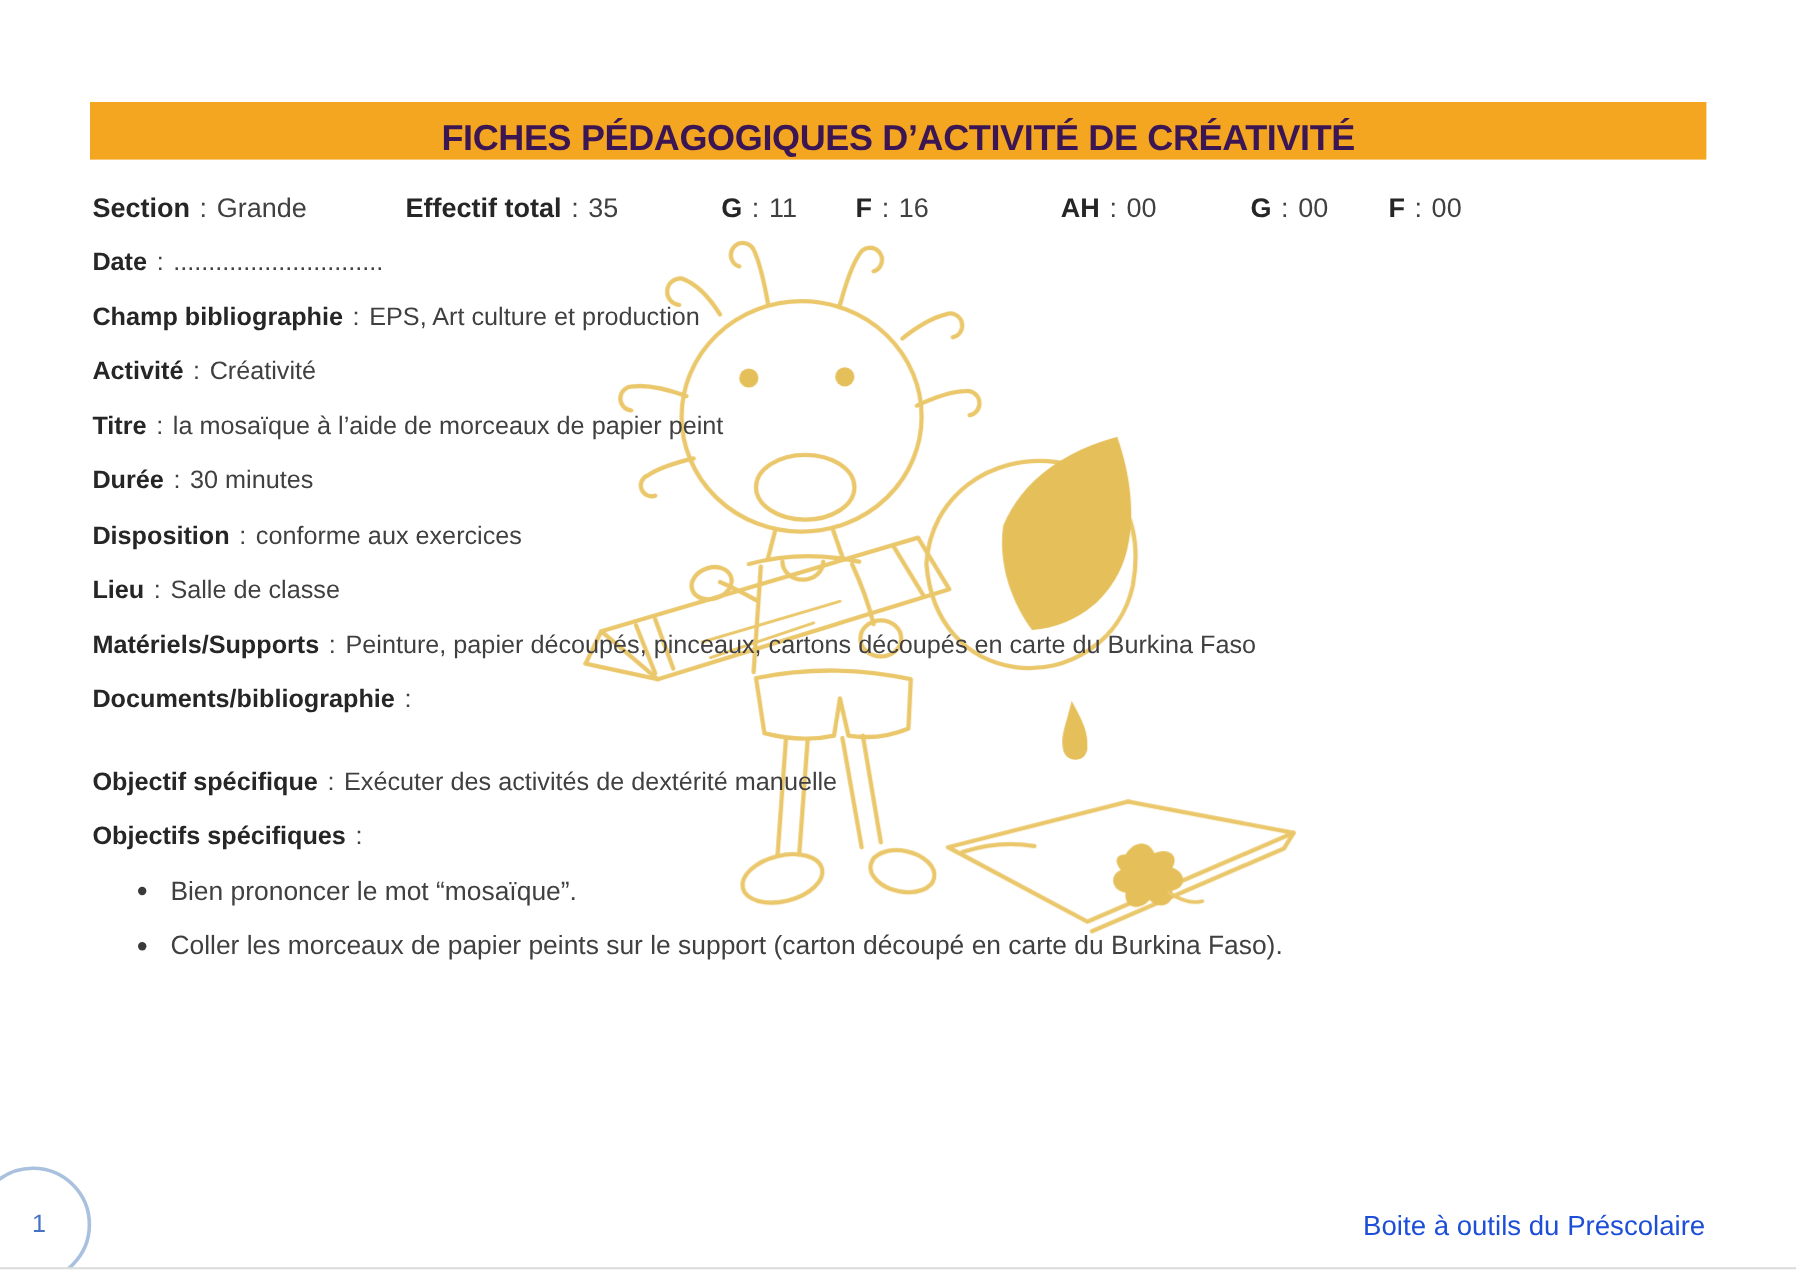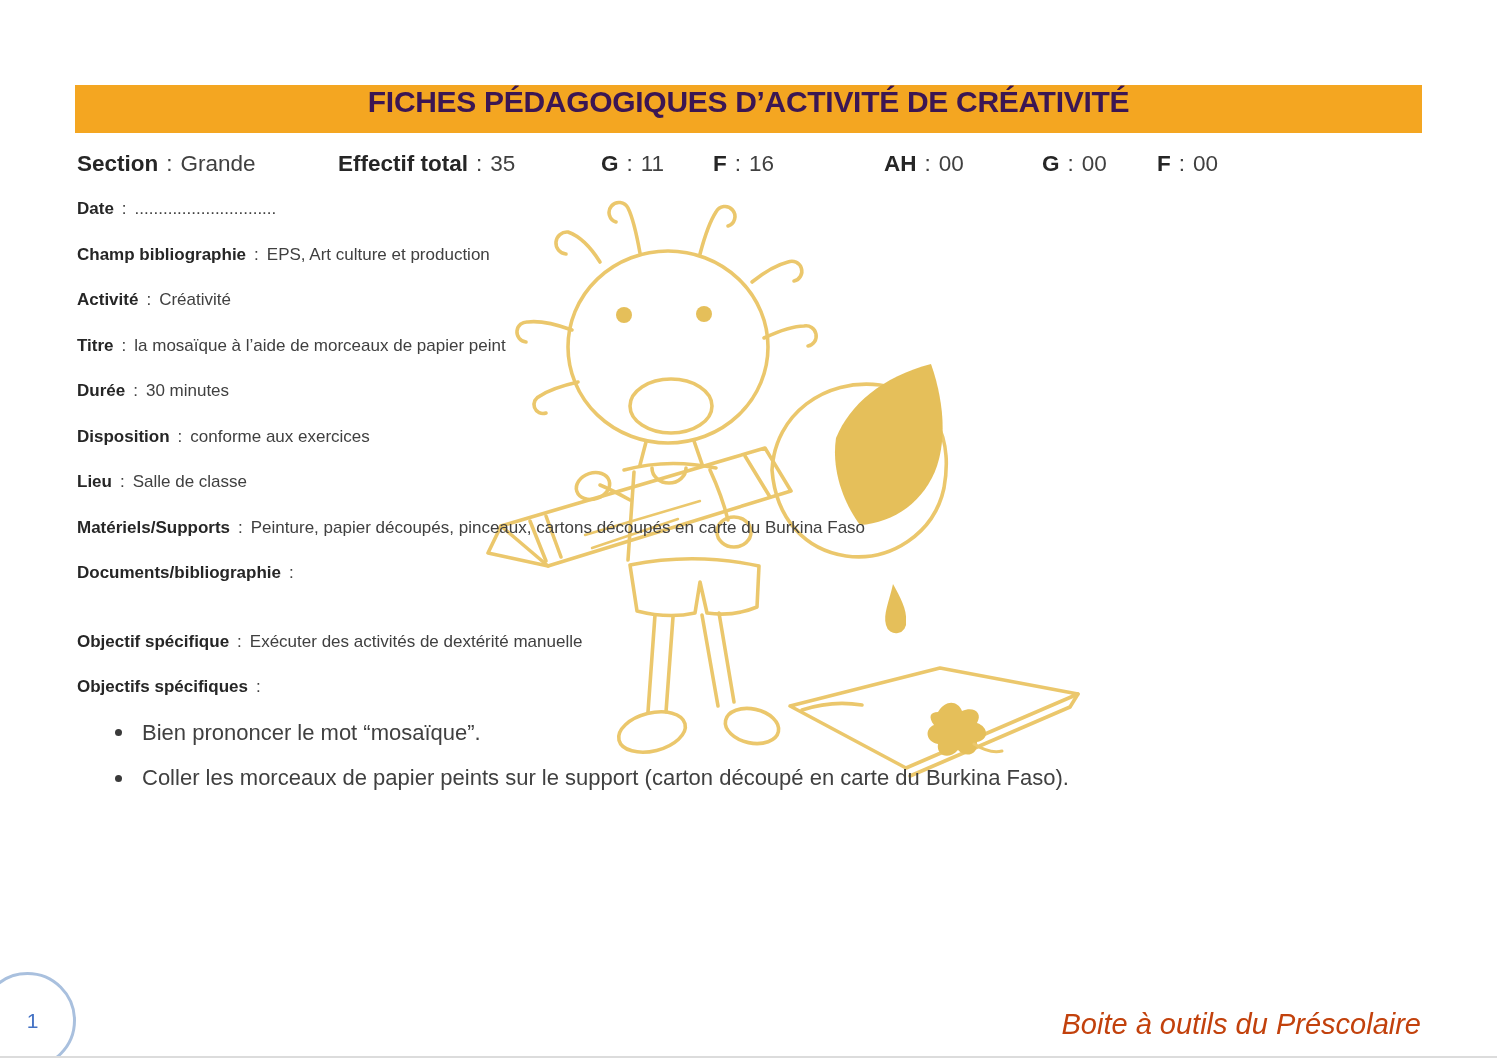--- a/index.html
+++ b/index.html
@@ -13,33 +13,33 @@
     overflow:hidden;
     border-bottom:2px solid #dcdcdc;
   }
   .illustration {
     position:absolute; left:0; top:0; width:1497px; height:1058px;
     z-index:0; pointer-events:none;
   }
   .banner {
     position:absolute; left:75px; top:85px; width:1347px; height:48px;
     background:#F4A621;
-    display:flex; align-items:flex-start; justify-content:center;
+    display:flex; align-items:flex-end; justify-content:center;
     z-index:2;
   }
   .banner .title {
     color:#3B1653; font-size:30px; font-weight:800; letter-spacing:-0.3px;
     white-space:nowrap;
   }
   .content {
-    position:absolute; left:77px; top:141px; width:1350px; z-index:2;
+    position:absolute; left:77px; top:151px; width:1350px; z-index:2;
   }
   .line {
     height:45.5px; display:flex; align-items:center;
-    font-size:17px; color:#404040; white-space:nowrap;
+    font-size:21px; color:#404040; white-space:nowrap;
   }
   .line b { color:#262626; font-weight:700; }
   .sep { margin:0 8px; color:#404040; }
   .info-row { position:relative; height:45.5px; }
   .info-item {
     position:absolute; top:0; height:45.5px;
     display:flex; align-items:center;
     font-size:22.5px; color:#404040; white-space:nowrap;
   }
   .info-item b { color:#262626; font-weight:700; }
@@ -55,21 +55,21 @@
   }
   .page-circle {
     position:absolute; left:-21px; top:972px; width:97px; height:97px;
     border:3px solid #A9C0DE; border-radius:50%;
     display:flex; align-items:center; justify-content:center;
     z-index:2; background:transparent;
   }
   .page-circle span { color:#4472C4; font-size:21px; padding-left:10px; }
   .brand {
     position:absolute; right:76px; top:1008px;
-    font-style:italic; font-size:29px; color:#c2410c; z-index:2;
+    font-size:23px; color:#1d4ed8; z-index:2;
   }
 </style>
 </head>
 <body>
 
 <div class="page">
 
   <svg class="illustration" viewBox="0 0 1497 1058" xmlns="http://www.w3.org/2000/svg">
     <g opacity="0.95" stroke="#EAC565" stroke-width="3.6" fill="none" stroke-linecap="round" stroke-linejoin="round">
 

